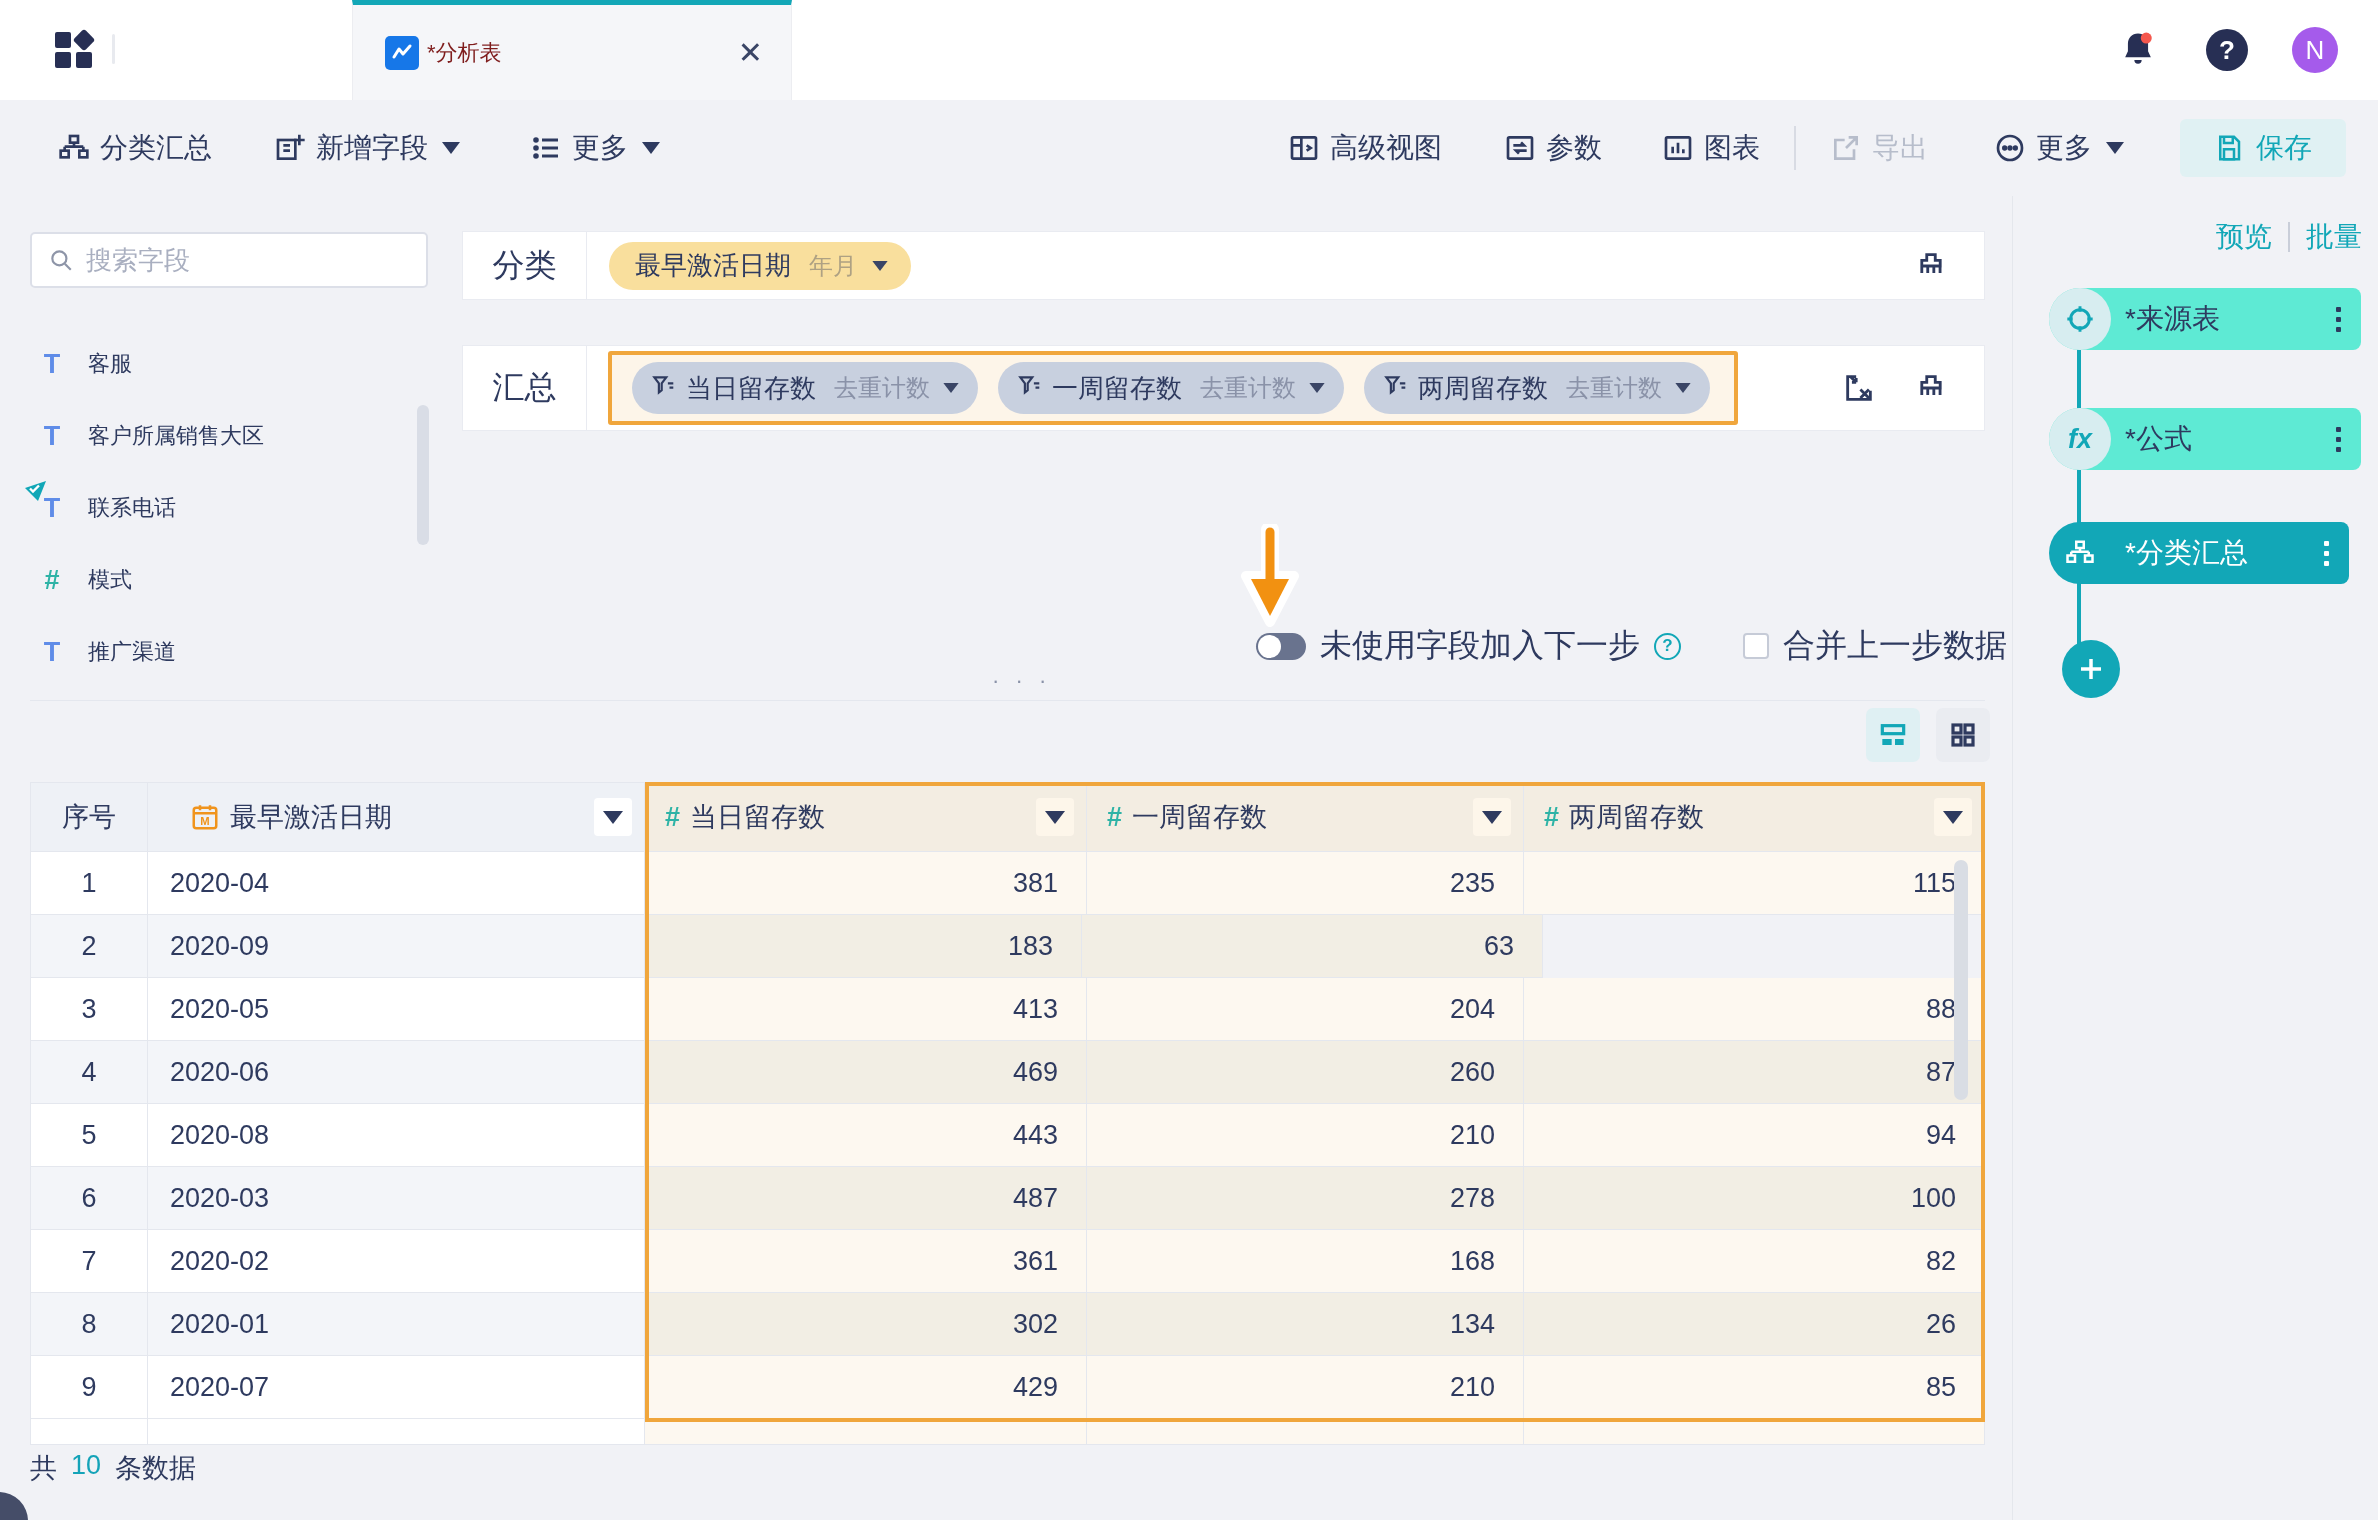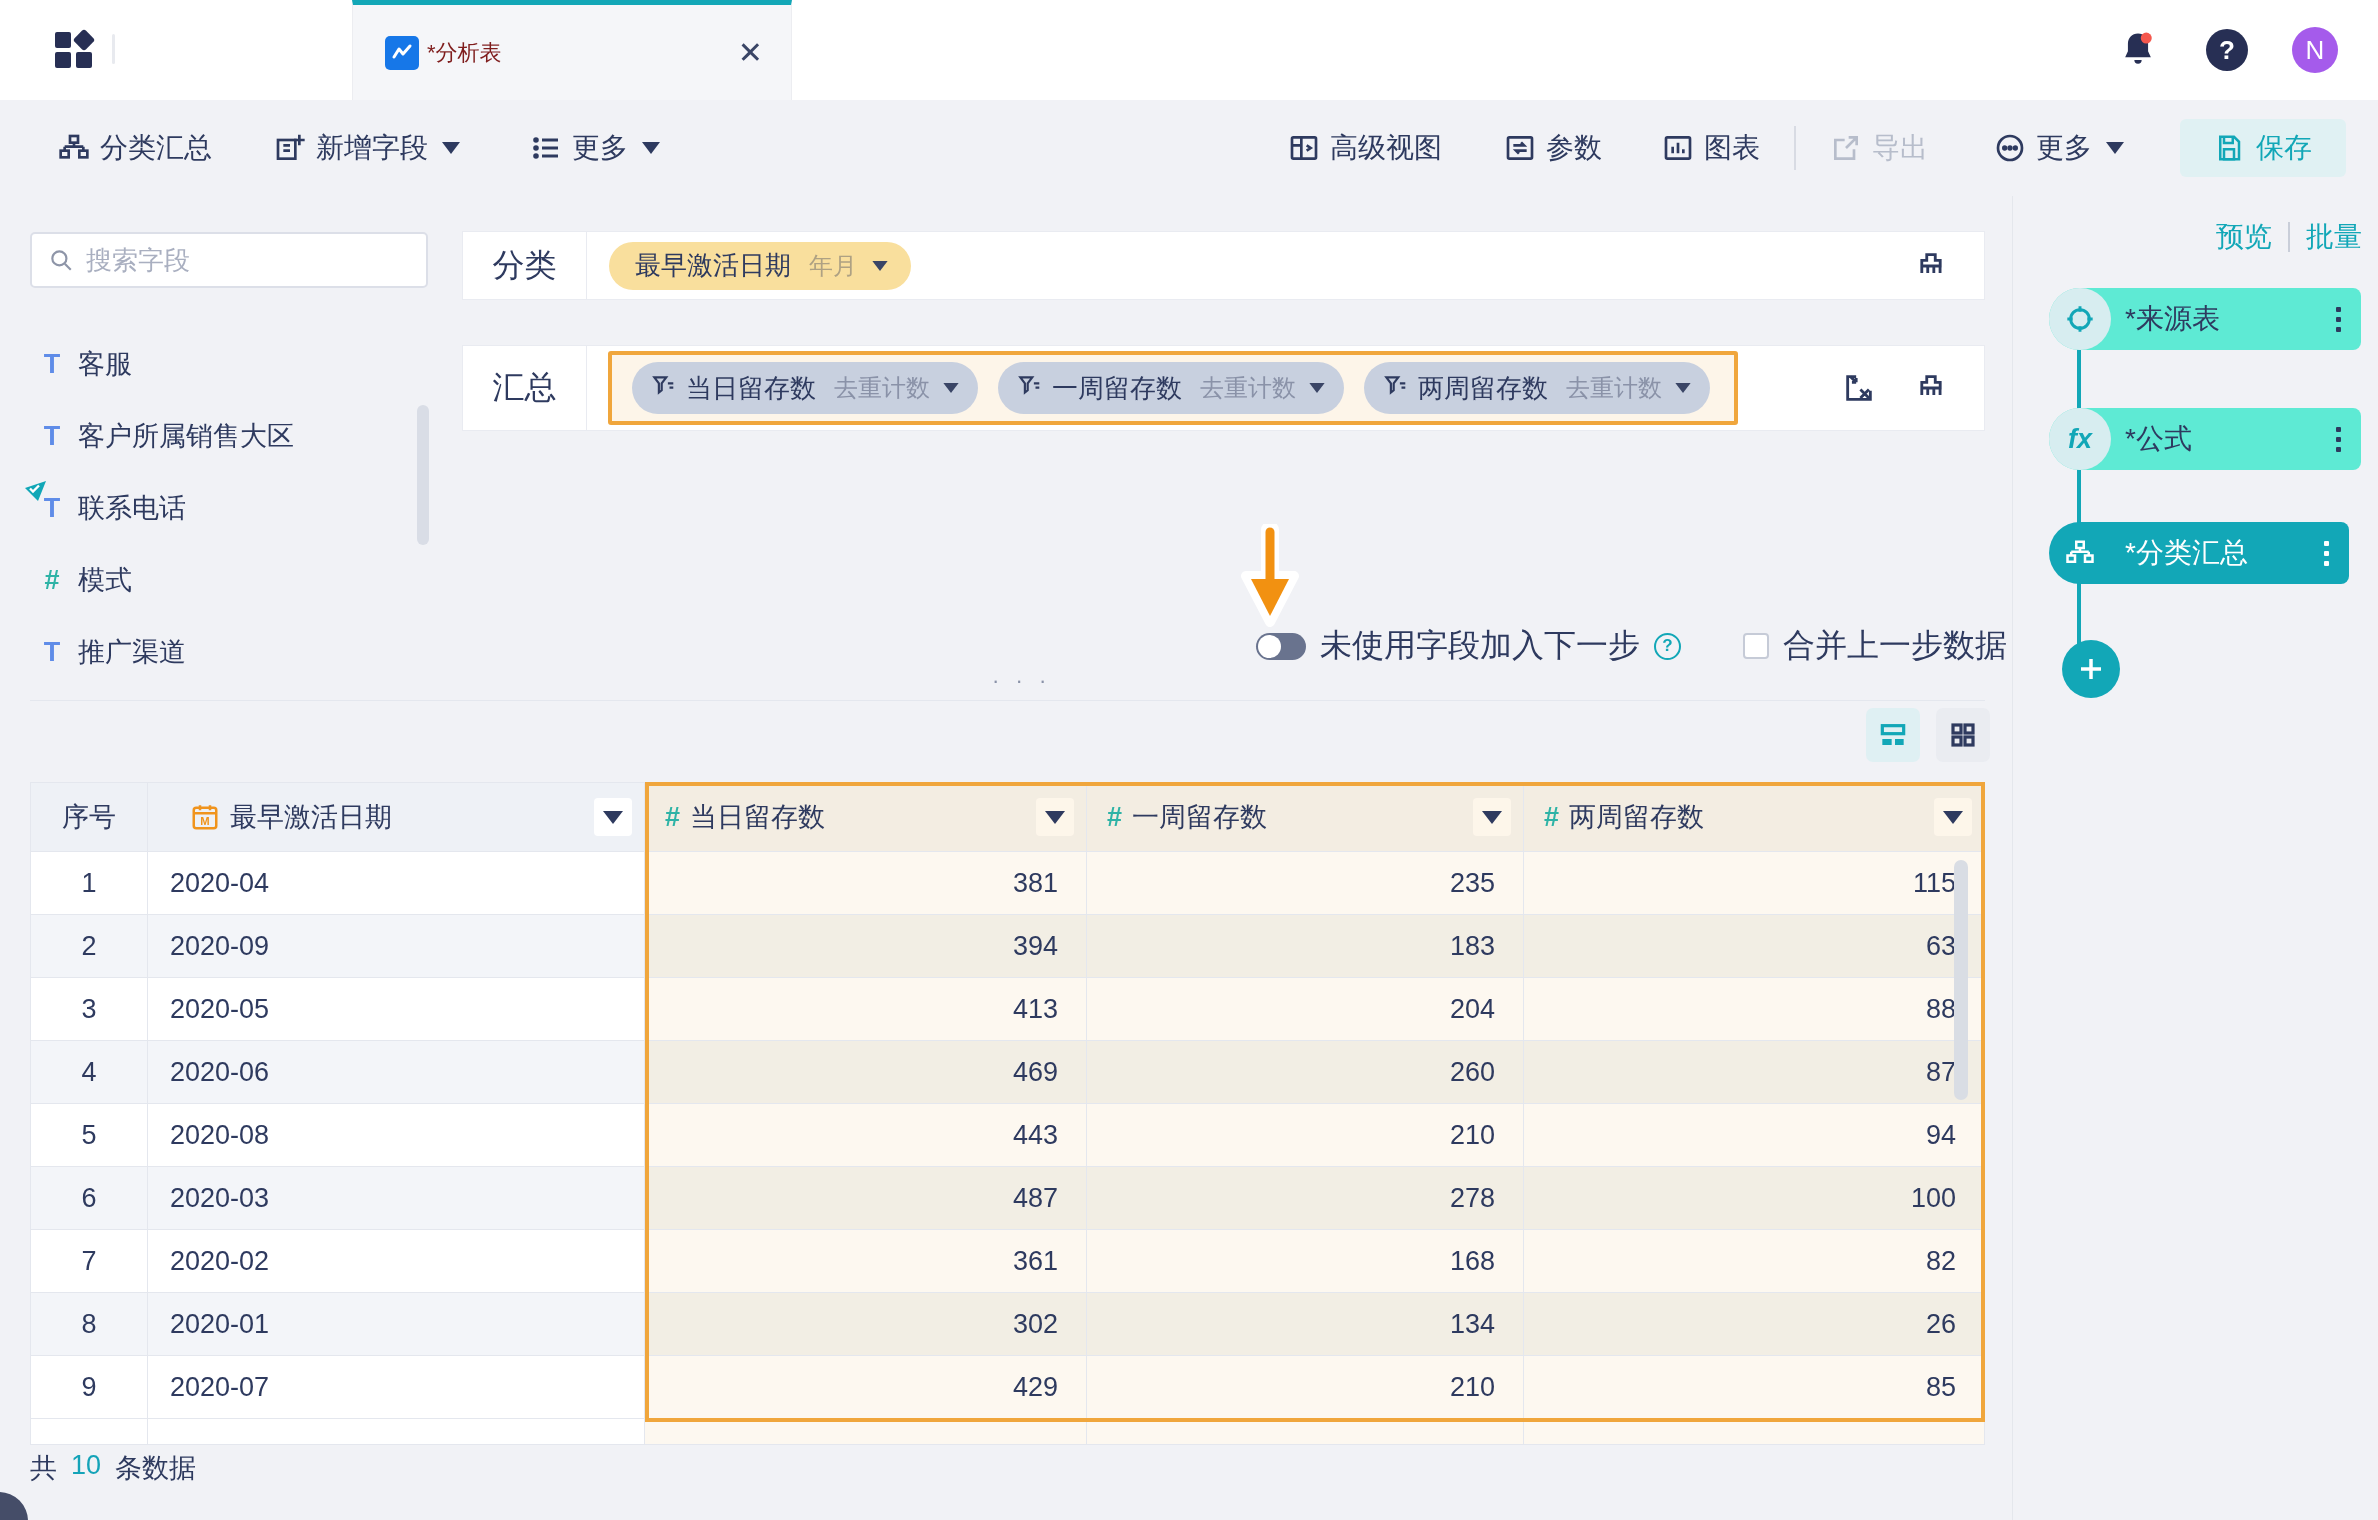--- a/index.html
+++ b/index.html
@@ -33,21 +33,21 @@
 
   
   .search-box { position:absolute; left:30px; top:232px; width:398px; height:56px; background:#fff; border:2px solid #DCDFE8; border-radius:5px; display:flex; align-items:center; }
   .search-box input { border:none; outline:none; font-size:26px; color:#2E3A5F; width:300px; background:transparent; font-family:inherit; }
   .search-box input::placeholder { color:#A9AFC0; }
   .search-box svg { margin:0 12px 0 16px; }
   .field-list { position:absolute; left:30px; top:328px; width:400px; }
   .field-item { height:72px; display:flex; align-items:center; cursor:pointer; position:relative; }
   .f-icon { width:44px; text-align:center; font-size:27px; font-weight:bold; color:#5F8CE8; flex:0 0 auto; }
   .f-icon.num { color:#2EB3A6; }
-  .f-label { font-size:27px; color:#2E3A5F; margin-left:4px; }
+  .f-label { font-size:22px; color:#2E3A5F; margin-left:14px; }
   .f-flag { position:absolute; left:-6px; top:8px; }
   .side-scrollbar { position:absolute; left:417px; top:405px; width:12px; height:140px; background:#D9DDE6; border-radius:6px; }
   .content-divider { position:absolute; left:30px; top:700px; width:1955px; height:1px; background:#E4E7EE; }
   .collapse-dots { position:absolute; left:992px; top:668px; font-size:22px; letter-spacing:5px; color:#8A92A8; }
 
   
   .cfg-row { position:absolute; left:462px; width:1523px; background:#fff; border:1px solid #E9EBF1; display:flex; align-items:center; }
   .cfg-label { width:123px; text-align:center; font-size:32px; color:#2E3A5F; flex:0 0 auto; }
   .cfg-sep { width:1px; align-self:stretch; background:#E9EBF1; flex:0 0 auto; }
   .row-category { top:231px; height:69px; }
@@ -435,21 +435,20 @@
         <div class="trow">
           <div class="tcell c0">1</div>
           <div class="tcell c1">2020-04</div>
           <div class="tcell c2 hl cell-num">381</div>
           <div class="tcell c3 hl cell-num">235</div>
           <div class="tcell c4 hl cell-num">115</div>
         </div>
         <div class="trow even">
           <div class="tcell c0">2</div>
           <div class="tcell c1">2020-09</div>
-          <div class="tcell c2 hl cell-num">394</div>
           <div class="tcell c3 hl cell-num">183</div>
           <div class="tcell c4 hl cell-num">63</div>
         </div>
         <div class="trow">
           <div class="tcell c0">3</div>
           <div class="tcell c1">2020-05</div>
           <div class="tcell c2 hl cell-num">413</div>
           <div class="tcell c3 hl cell-num">204</div>
           <div class="tcell c4 hl cell-num">88</div>
         </div>

